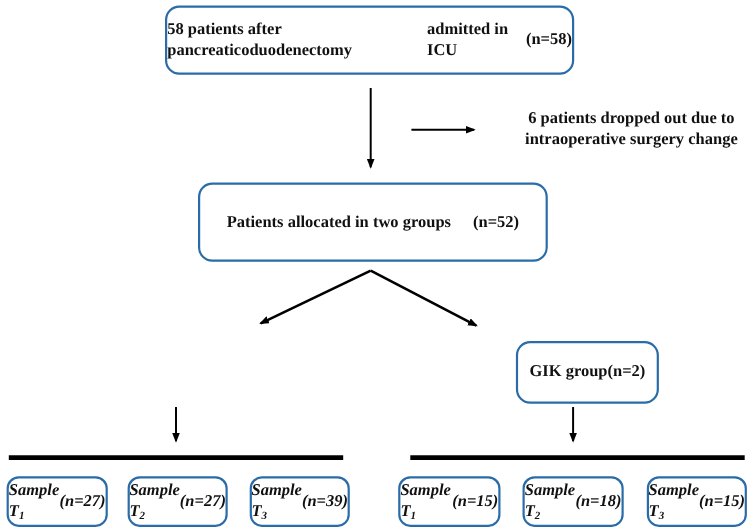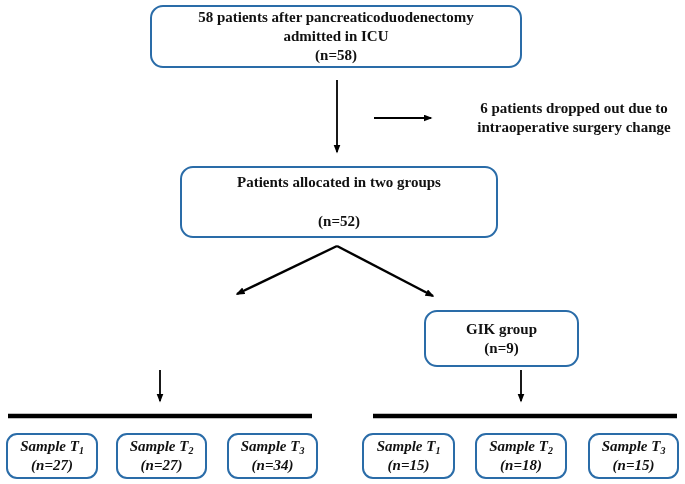--- a/index.html
+++ b/index.html
@@ -18,24 +18,24 @@
     left: 0; top: 0;
     width: 685px; height: 484px;
   }
   .fbox {
     position: absolute;
     box-sizing: border-box;
     border: 2.5px solid var(--accent, #2a6ca8);
     border-radius: 13px;
     background: #ffffff;
     display: flex;
-    flex-direction: column;
+    flex-direction: row;
     align-items: center;
     justify-content: center;
-    text-align: right;
+    text-align: left;
     line-height: 19px;
     font-size: 15px;
   }
   .fbox.small { border-radius: 11px; line-height: 19px; font-style: italic; }
   .note {
     position: absolute;
     text-align: center;
     line-height: 19px;
     font-size: 15px;
   }
@@ -76,38 +76,38 @@
     <div>6 patients dropped out due to</div>
     <div>intraoperative surgery change</div>
   </div>
 
   <div class="fbox" style="left:180px; top:166px; width:318px; height:72px;gap:20px;">
     <div>Patients allocated in two groups</div>
     <div>(n=52)</div>
   </div>
 
 
-  <div class="fbox" style="left:424px; top:310px; width:155px; height:57px;">
+  <div class="fbox" style="left:469px; top:310px; width:130px; height:57px;">
     <div>GIK group</div>
-    <div>(n=9)</div>
+    <div>(n=2)</div>
   </div>
 
   <div class="fbox small" style="left:6px; top:433px; width:92px; height:46px;">
     <div><span>Sample T</span><sub class="tsub">1</sub></div>
     <div>(n=27)</div>
   </div>
 
   <div class="fbox small" style="left:116px; top:433px; width:91px; height:46px;">
     <div><span>Sample T</span><sub class="tsub">2</sub></div>
     <div>(n=27)</div>
   </div>
 
   <div class="fbox small" style="left:227px; top:433px; width:91px; height:46px;">
     <div><span>Sample T</span><sub class="tsub">3</sub></div>
-    <div>(n=34)</div>
+    <div>(n=39)</div>
   </div>
 
   <div class="fbox small" style="left:362px; top:433px; width:93px; height:46px;">
     <div><span>Sample T</span><sub class="tsub">1</sub></div>
     <div>(n=15)</div>
   </div>
 
   <div class="fbox small" style="left:475px; top:433px; width:92px; height:46px;">
     <div><span>Sample T</span><sub class="tsub">2</sub></div>
     <div>(n=18)</div>

